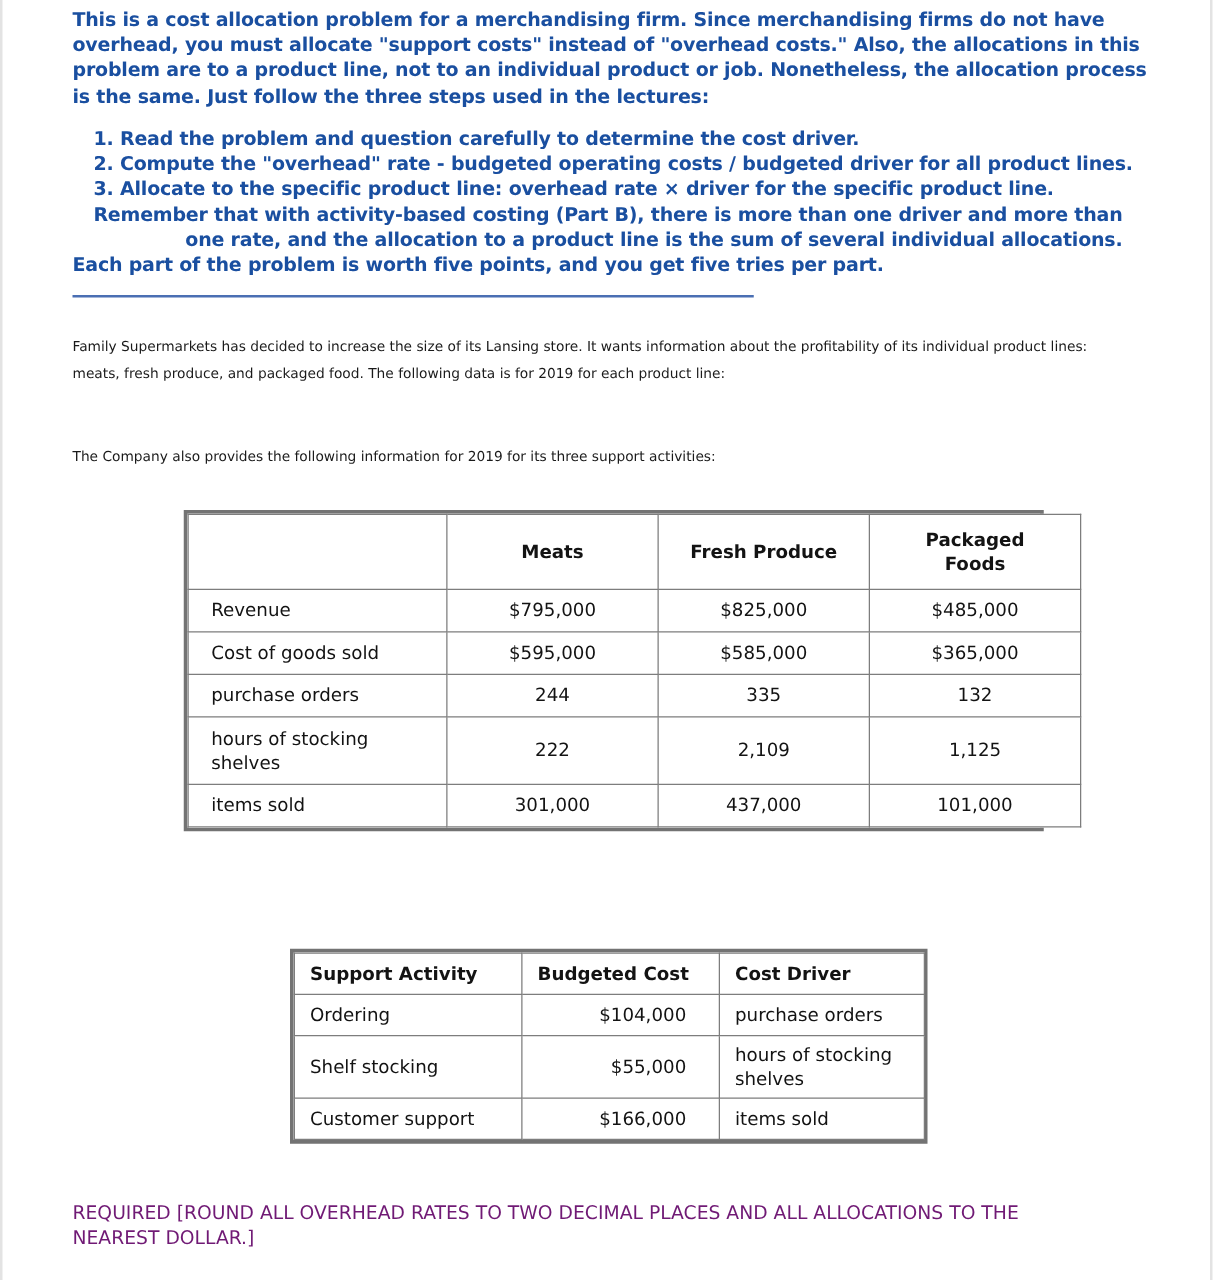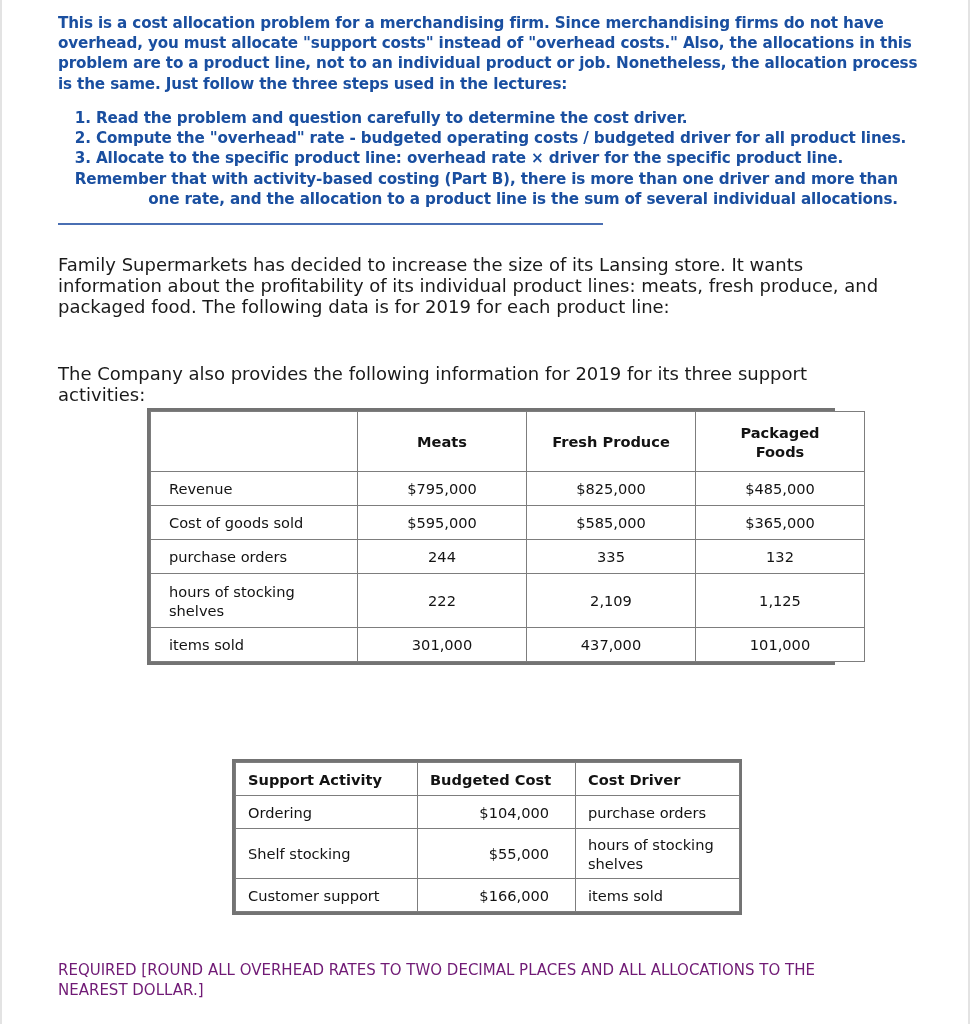--- a/index.html
+++ b/index.html
@@ -38,21 +38,21 @@
     font-weight: bold;
     font-size: 15.2px;
     line-height: 20.2px;
     letter-spacing: -0.15px;
   }
   .instr p {
     margin: 0;
   }
   .intro-para {
     width: 866px;
-    padding-top: 13px;
+    padding-top: 6px;
   }
   ol.steps {
     margin: 14px 0 0 0;
     padding-left: 38px;
     width: 860px;
   }
   ol.steps li {
     margin: 0 0 0 0;
     padding: 0;
     line-height: 20.3px;
@@ -69,21 +69,21 @@
   .divider {
     margin-top: 14px;
     width: 545px;
     height: 0;
     border-top: 2px solid #4a6fb3;
   }
 
   
   .body-text {
     color: #1a1a1a;
-    font-size: 18px;
+    font-size: 11px;
     line-height: 21px;
     font-weight: normal;
   }
   .para-family {
     margin-top: 29px;
     width: 848px;
   }
   .para-company {
     margin-top: 46px;
     width: 840px;
@@ -175,20 +175,21 @@
       <p class="intro-para">This is a cost allocation problem for a merchandising firm. Since merchandising firms do not have overhead, you must allocate "support costs" instead of "overhead costs." Also, the allocations in this problem are to a product line, not to an individual product or job. Nonetheless, the allocation process is the same. Just follow the three steps used in the lectures:</p>
 
       <ol class="steps">
         <li>Read the problem and question carefully to determine the cost driver.</li>
         <li>Compute the "overhead" rate  -  budgeted operating costs / budgeted driver for all product lines.</li>
         <li>Allocate to the specific product line: overhead rate × driver for the specific product line.</li>
       </ol>
 
       <p class="remember">Remember that with activity-based costing (Part B), there is more than one driver and more than one rate, and the allocation to a product line is the sum of several individual allocations.</p>
 
+      <p class="points">Each part of the problem is worth five points, and you get five tries per part.</p>
     </div>
 
     <div class="divider"></div>
 
     <p class="body-text para-family">Family Supermarkets has decided to increase the size of its Lansing store. It wants information about the profitability of its individual product lines: meats, fresh produce, and packaged food. The following data is for 2019 for each product line:</p>
 
     <p class="body-text para-company">The Company also provides the following information for 2019 for its three support activities:</p>
   </div>
 
   <div class="tbl-wrap" id="table-product-lines">

